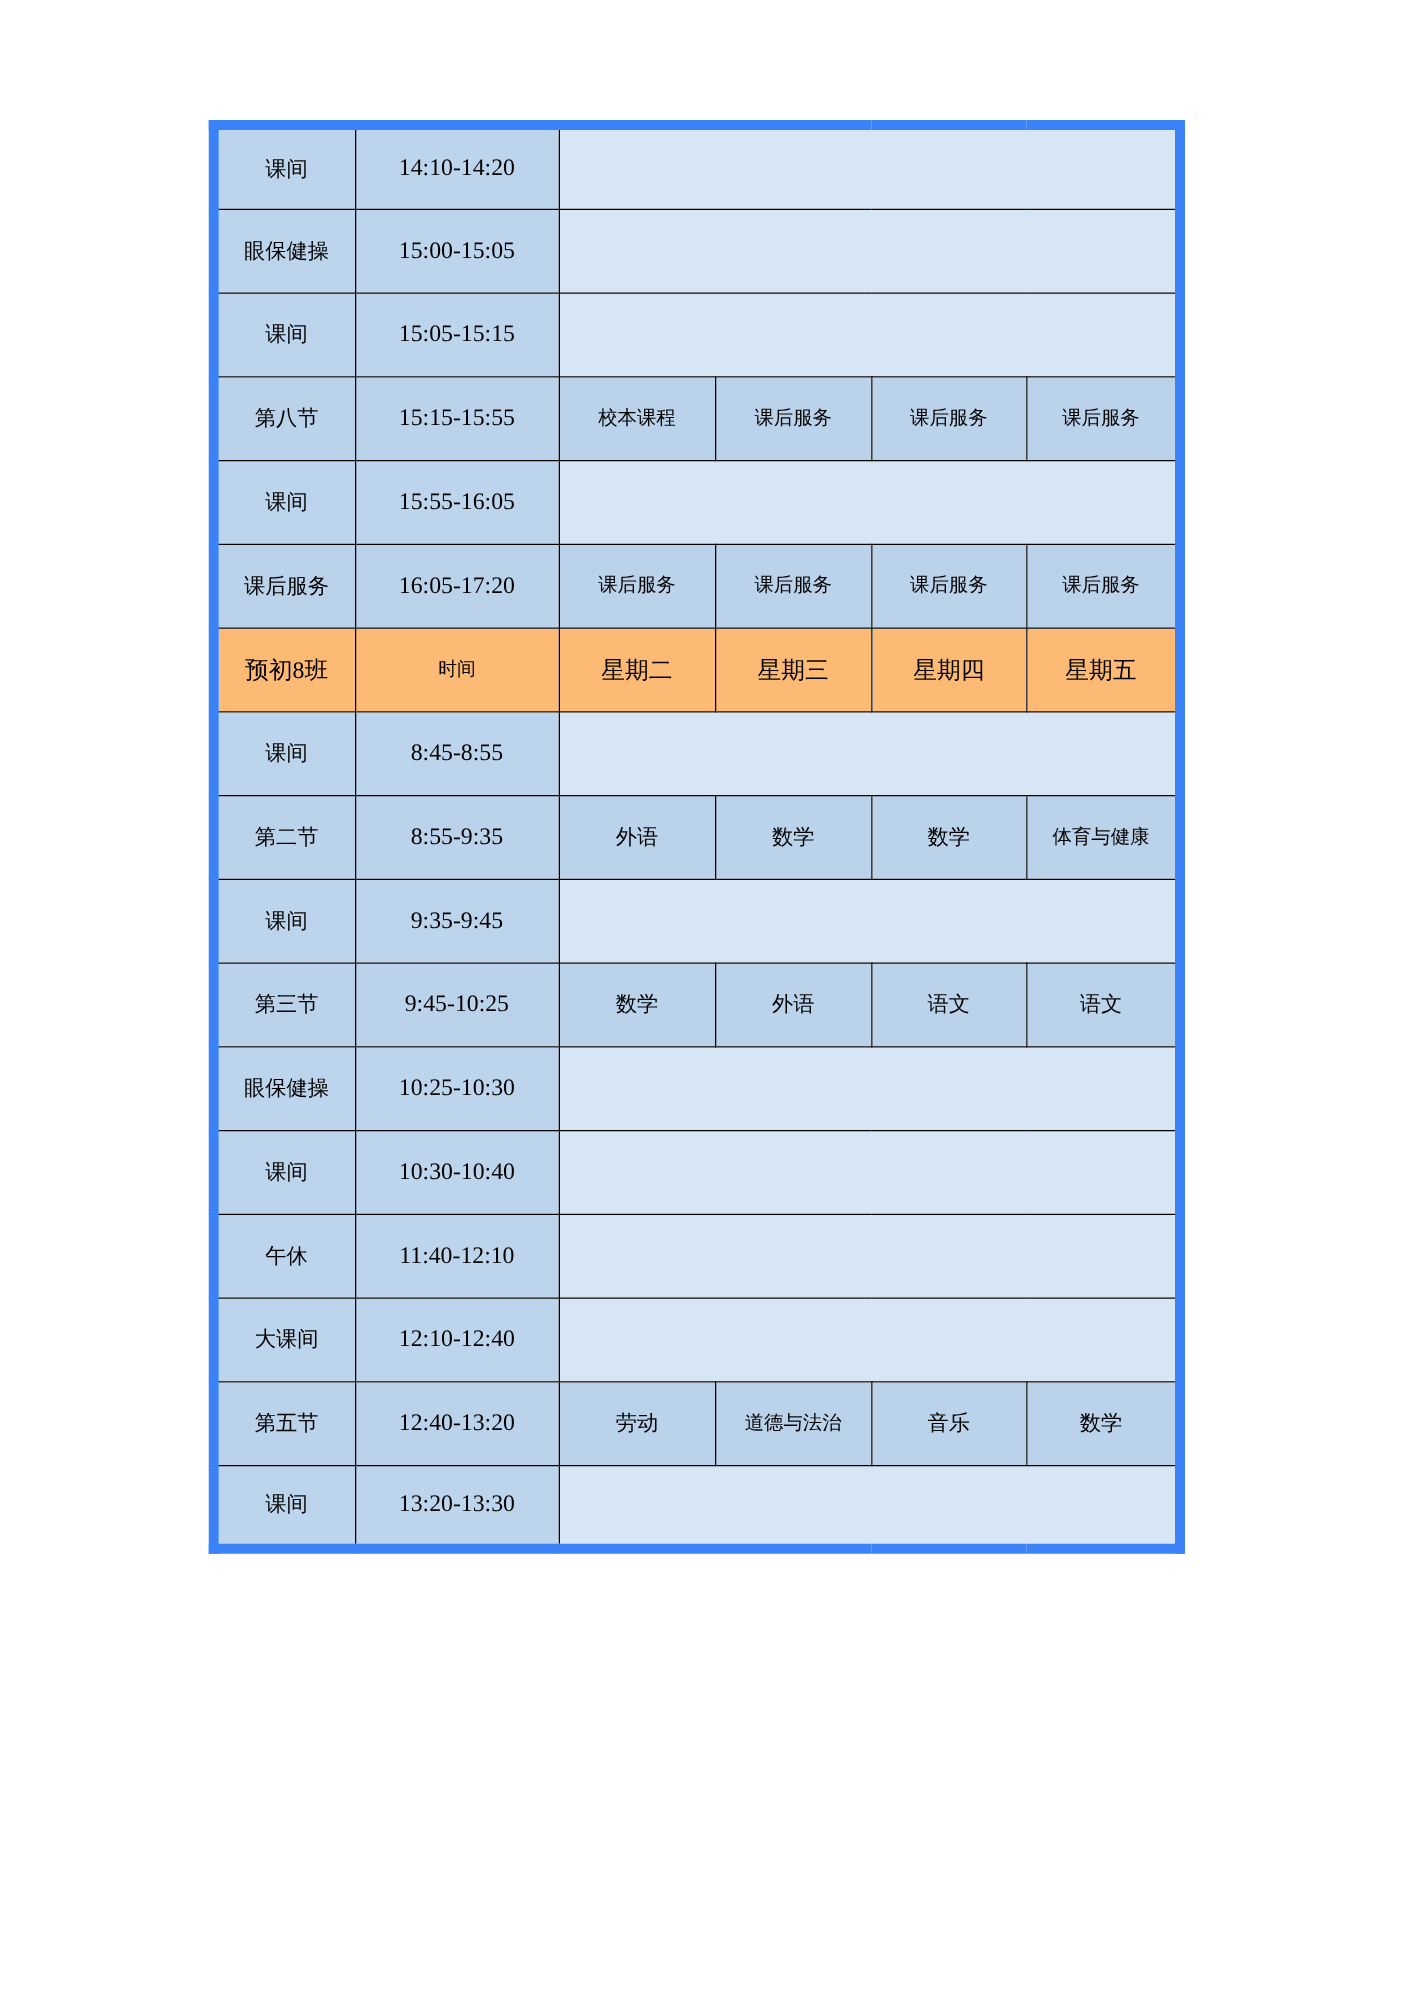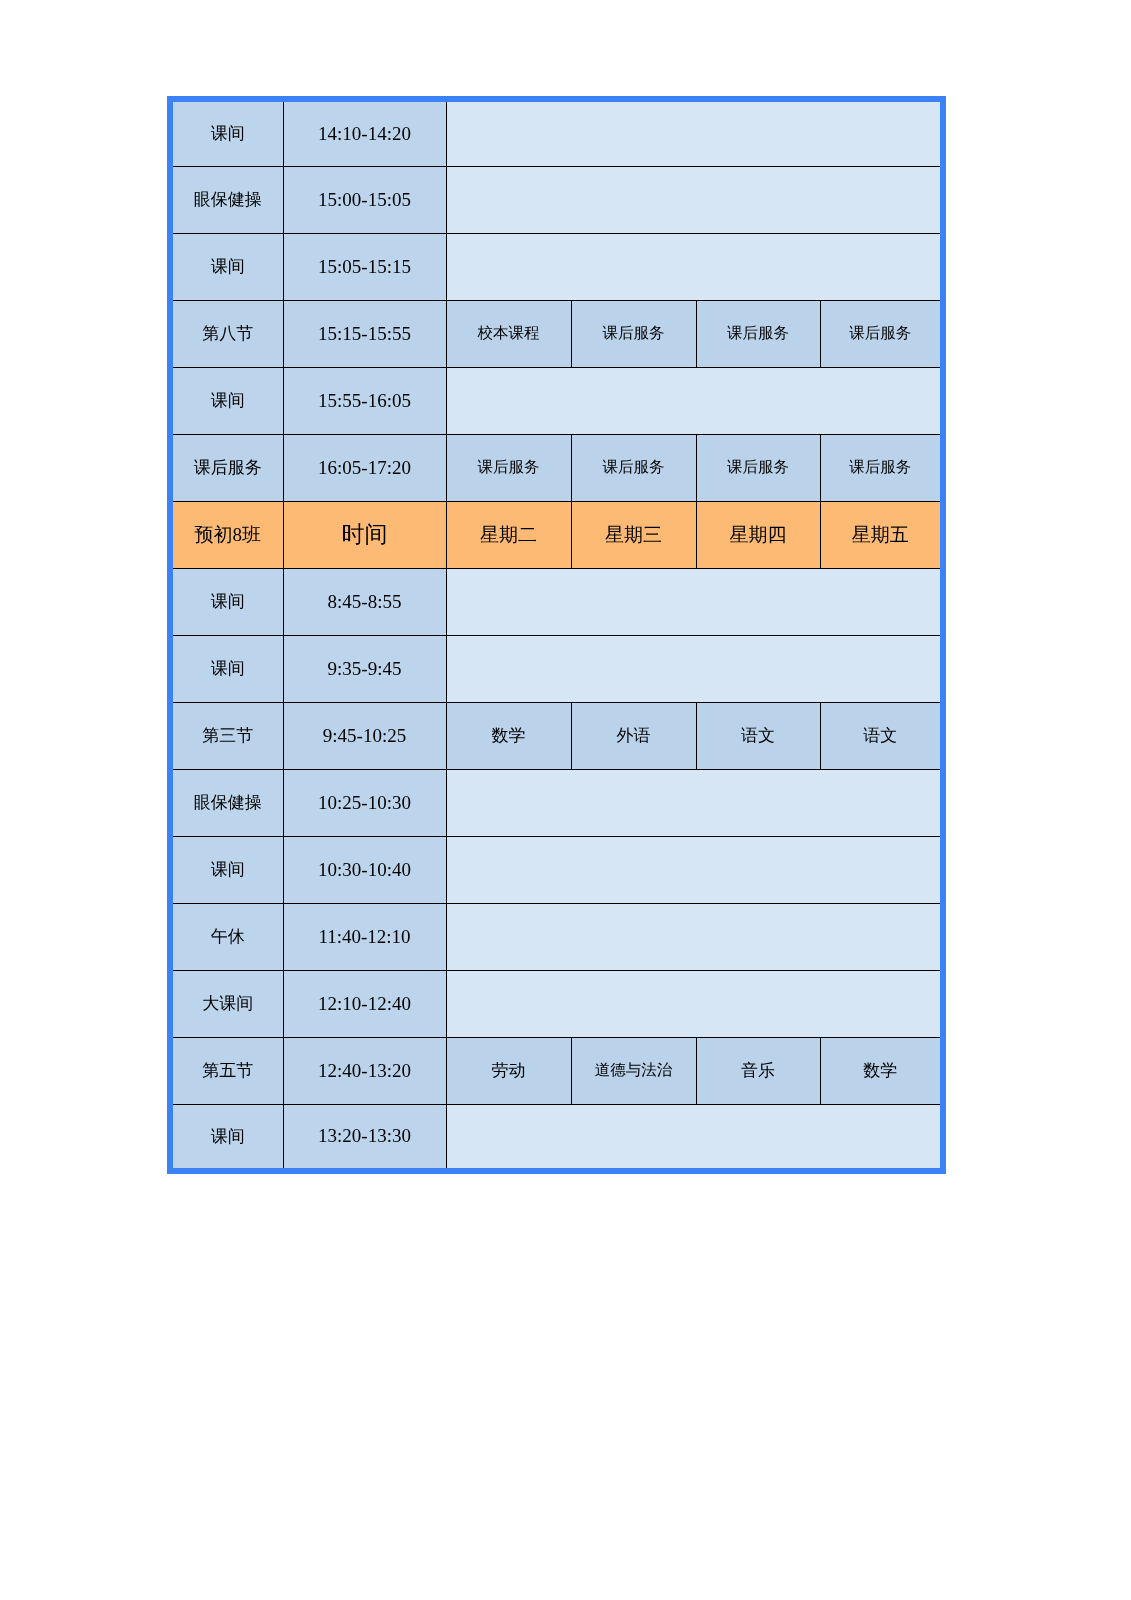--- a/index.html
+++ b/index.html
@@ -23,21 +23,21 @@
   .sheet {
     position: absolute;
     left: 167px;
     top: 96px;
     width: 773px;
   }
   table.schedule {
     border-collapse: collapse;
     table-layout: fixed;
     width: 773px;
-    border: 6px solid #3b82f6;
+    border: 8px solid #3b82f6;
   }
   table.schedule col.c0 { width: 113px; }
   table.schedule col.c1 { width: 163px; }
   table.schedule col.c2 { width: 125px; }
   table.schedule col.c3 { width: 125px; }
   table.schedule col.c4 { width: 124px; }
   table.schedule col.c5 { width: 123px; }
 
   table.schedule td {
     border: 1px solid #000000;
@@ -62,21 +62,21 @@
   }
   table.schedule td.label-soft {
     background: #bdd5ec;
   }
   table.schedule td.head {
     background: #fdba74;
     font-size: 19px;
   }
   table.schedule td.head.time {
     font-family: Liberation Mono, monospace;
-    font-size: 23px;
+    font-size: 15px;
   }
   table.schedule td.small {
     font-size: 15.5px;
   }
 </style>
 </head>
 <body>
 
 <div class="page">
   <div class="sheet">
@@ -133,20 +133,28 @@
             <td class="head">星期三</td>
             <td class="head">星期四</td>
             <td class="head">星期五</td>
           </tr>
           <tr>
             <td class="label-soft">课间</td>
             <td class="time label-soft">8:45-8:55</td>
             <td class="blank" colspan="4"></td>
           </tr>
           <tr>
+            <td class="">第二节</td>
+            <td class="time">8:55-9:35</td>
+            <td class="">外语</td>
+            <td class="">数学</td>
+            <td class="">数学</td>
+            <td class="small">体育与健康</td>
+          </tr>
+          <tr>
             <td class="label-soft">课间</td>
             <td class="time label-soft">9:35-9:45</td>
             <td class="blank" colspan="4"></td>
           </tr>
           <tr>
             <td class="">第三节</td>
             <td class="time">9:45-10:25</td>
             <td class="">数学</td>
             <td class="">外语</td>
             <td class="">语文</td>

